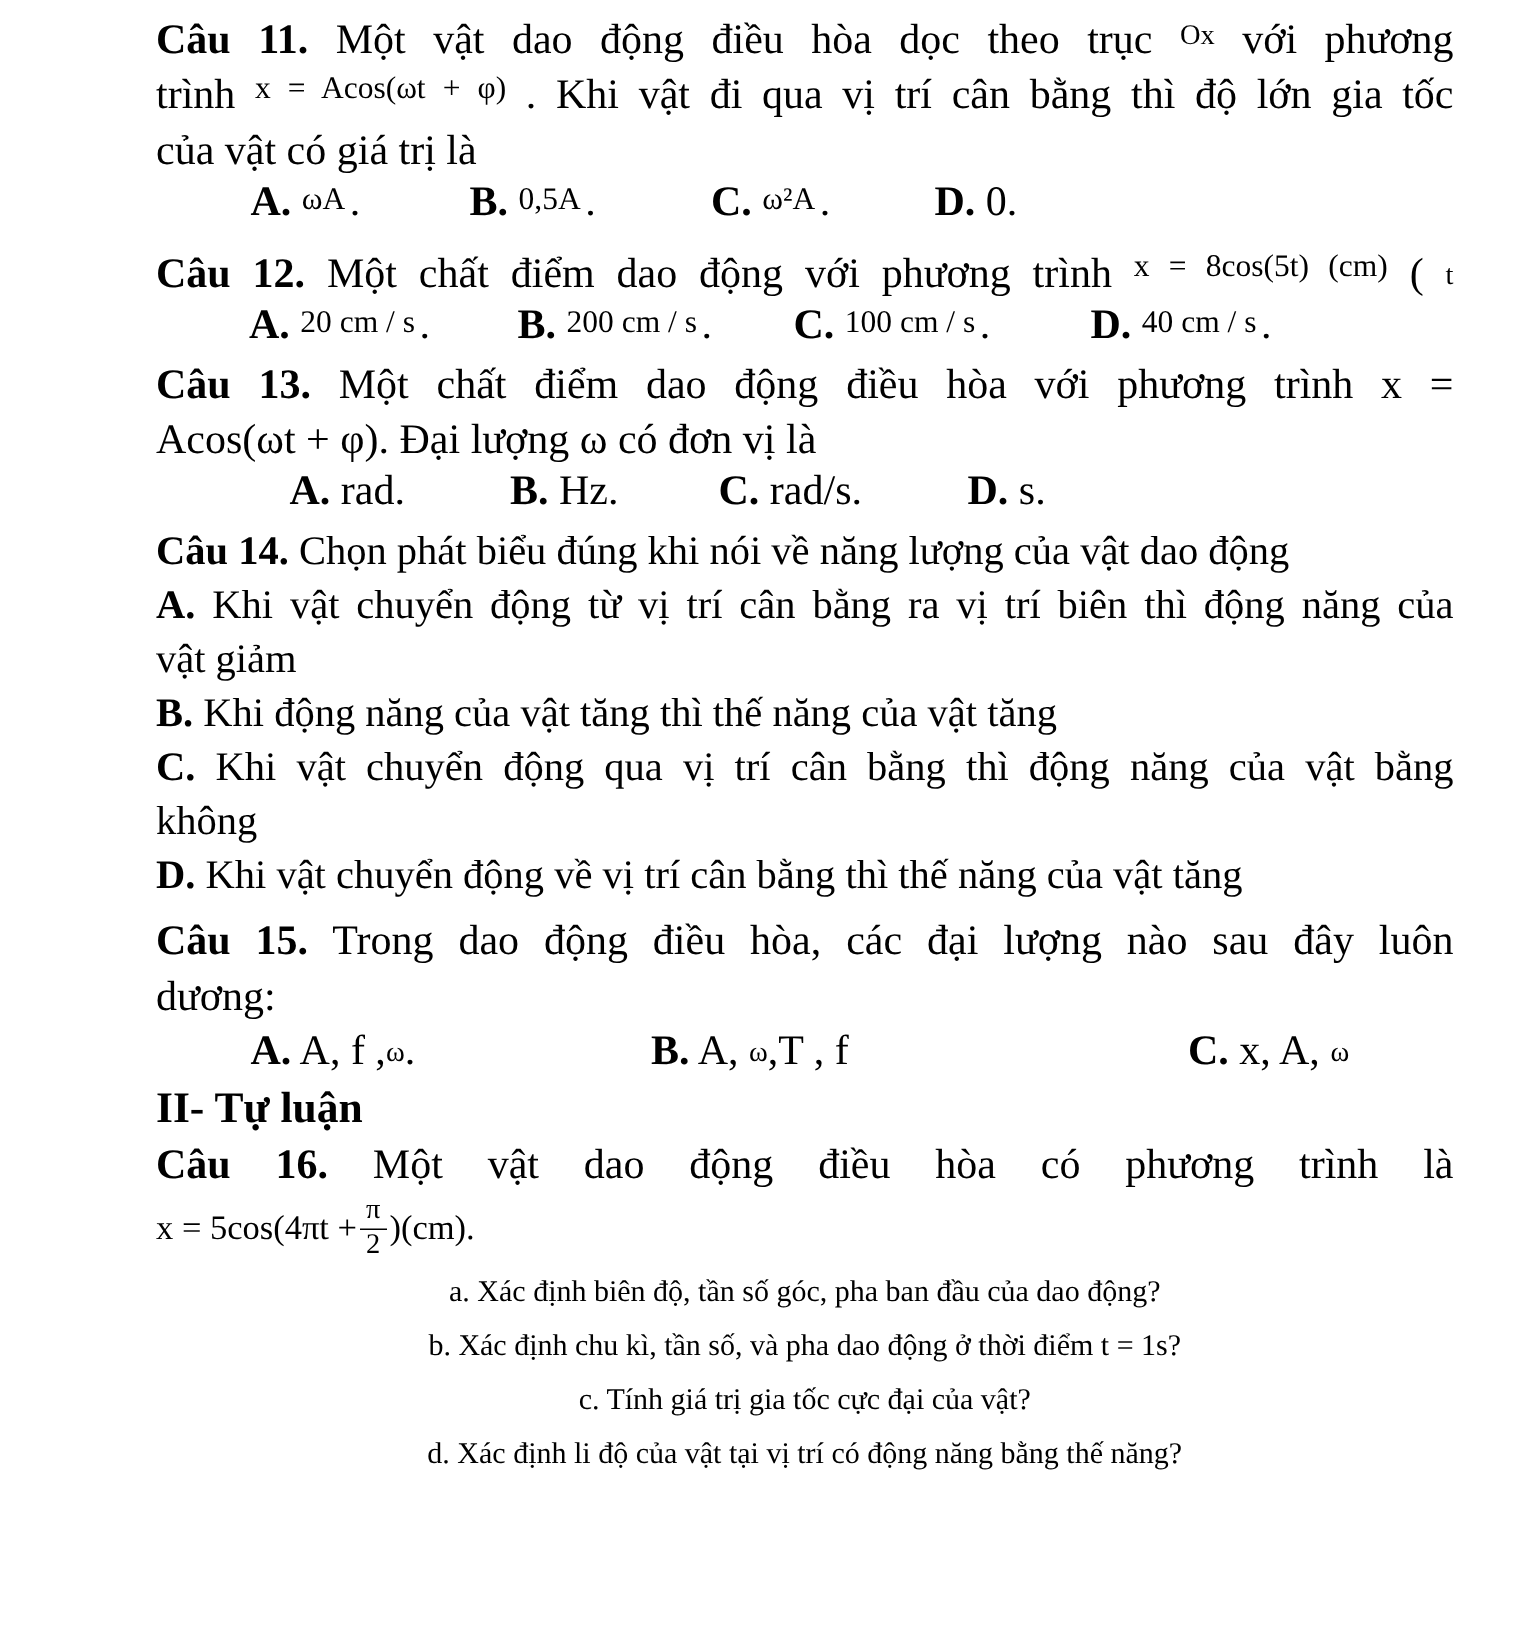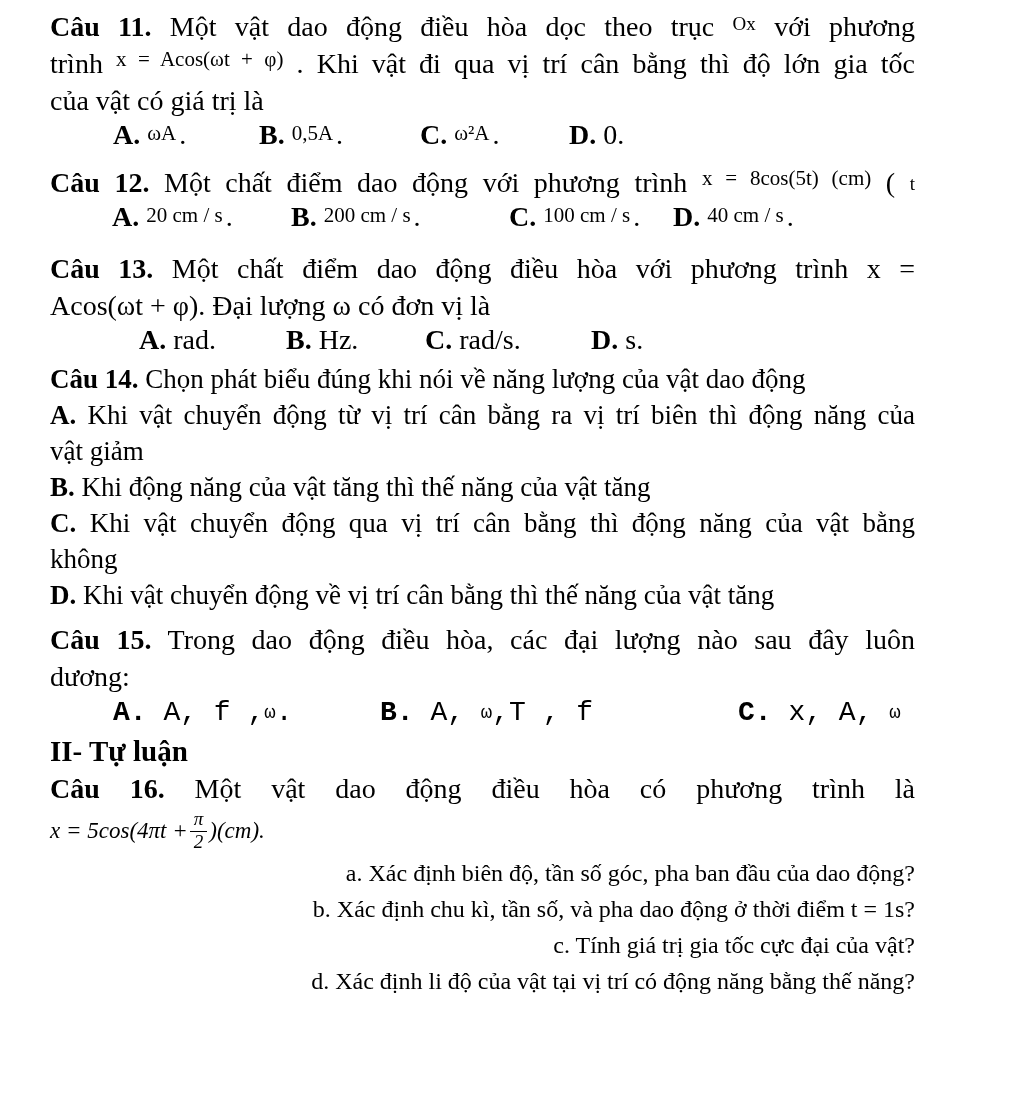--- a/index.html
+++ b/index.html
@@ -1,52 +1,52 @@
 <!DOCTYPE html>
 <html><head>
 <meta charset="utf-8">
 <style>
   html, body { margin:0; padding:0; }
   body {
     width:1024px; height:1099px; background:#ffffff; color:#000000;
     font-family:"Liberation Serif", serif; overflow:hidden;
   }
-  .page { padding:8px 0 0 50px; width:865px; }
+  .page { padding:8px 0 0 104px; width:865px; }
   p.line { margin:0; font-size:28px; line-height:37px; text-align:justify; }
   p.just { text-align:justify; text-align-last:justify; }
   b { font-weight:bold; }
   
   .fsm   { font-size:21px; vertical-align:7px; line-height:1; }
   .fxs   { font-size:19px; vertical-align:6px; line-height:1; }
   .ssm   { font-size:19px; vertical-align:2px; line-height:1; }
   
   .optrow { position:relative; height:37px; font-size:28px;text-align:right; }
   .opt { position:absolute; top:0; white-space:nowrap; }
   .vsm { font-size:21px; vertical-align:4px; line-height:1; }
   .dot { margin-left:3px; }
   .om  { font-size:19px; vertical-align:2px; line-height:1; }
   
   .q14 p.line { font-size:27px; line-height:36px; }
   .indent35 { padding-left:35px; }
   
-  .q15row { height:35px; line-height:35px;font-family:Liberation Mono, monospace; }
+  .q15row { height:35px; line-height:35px; }
   .q15 .ital-val .pre, .q15 .ital-val .post { font-style:italic; }
   
   .sec { margin:2px 0 0 0; font-size:29px; line-height:38px; font-weight:bold; }
   
   .formula-line {
     height:48px; display:flex; align-items:center;
-    font-size:23px; font-style:italic; margin:0;
+    font-size:23px; margin:0;
   }
   .frac { display:inline-block; text-align:center; vertical-align:middle;
           font-size:19px; line-height:1.1; margin:0 2px; }
   .frac .num { display:block; border-bottom:1.5px solid #000; padding:0 4px 1px; }
   .frac .den { display:block; }
-  .q16items p.line { font-size:24px; line-height:36px; text-align:right; }
-  .mt8 { margin-top:8px; } .mt4 { margin-top:12px; }
+  .q16items p.line { font-size:20px; line-height:36px; text-align:center; }
+  .mt8 { margin-top:8px; } .mt4 { margin-top:0; }
 </style>
 </head>
 <body>
 
 <div class="page">
 
   <section>
     <p class="line just">
       <b>Câu 11.</b>
       <span>Một vật dao động điều hòa dọc theo trục</span>
@@ -71,21 +71,21 @@
     <p class="line just">
       <b>Câu 12.</b>
       <span>Một chất điểm dao động với phương trình</span>
       <span class="fsm">x = 8cos(5t) (cm)</span>
       <span>(</span>
       <span class="ssm">t</span>
     </p>
     <div class="optrow">
       <span class="opt" style="left:62px"><b>A.</b> <span class="vsm">20 cm / s</span><span class="dot">.</span></span>
       <span class="opt" style="left:241px"><b>B.</b> <span class="vsm">200 cm / s</span><span class="dot">.</span></span>
-      <span class="opt" style="left:459px"><b>C.</b> <span class="vsm">100 cm / s</span><span class="dot">.</span></span>
+      <span class="opt" style="left:425px"><b>C.</b> <span class="vsm">100 cm / s</span><span class="dot">.</span></span>
       <span class="opt" style="left:623px"><b>D.</b> <span class="vsm">40 cm / s</span><span class="dot">.</span></span>
     </div>
   </section>
 
   <section class="mt4">
     <p class="line just">
       <b>Câu 13.</b>
       <span>Một chất điểm dao động điều hòa với phương trình x =</span>
     </p>
     <p class="line">Acos(ωt + φ). Đại lượng ω có đơn vị là</p>

